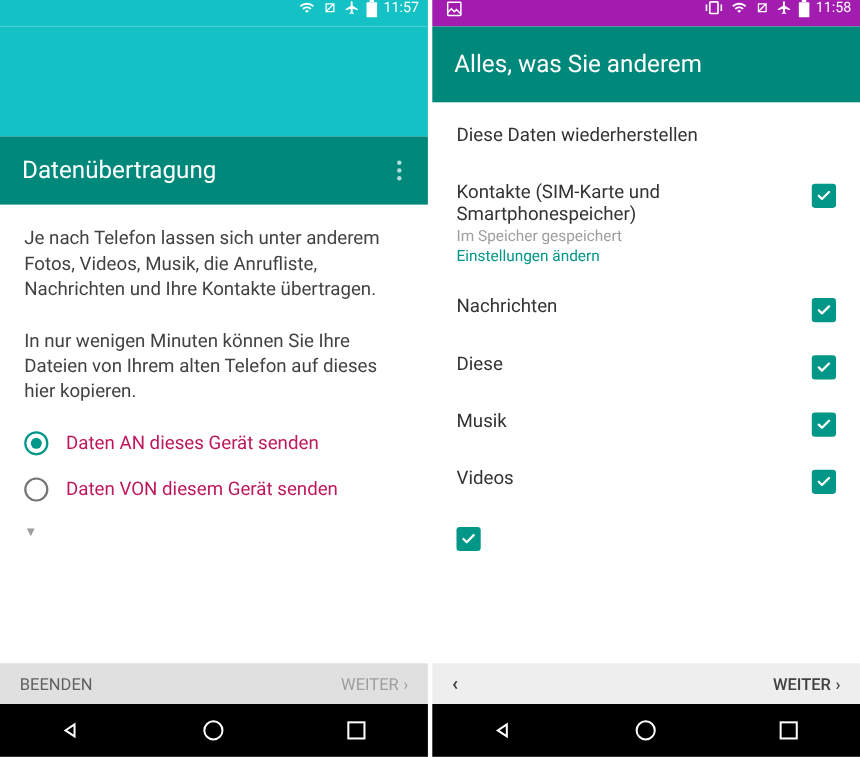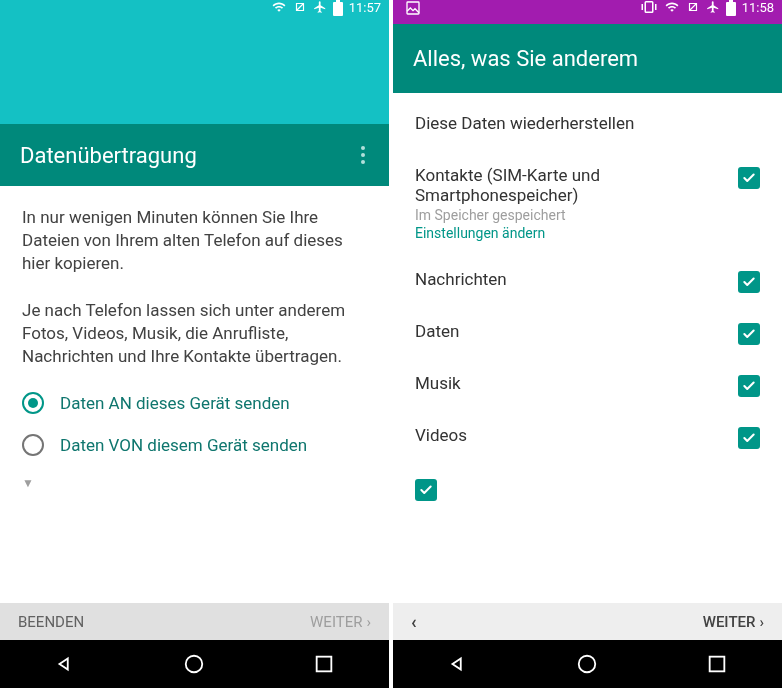--- a/index.html
+++ b/index.html
@@ -75,21 +75,21 @@
   margin-bottom: 20px;
 }
 .radio-outer {
   width: 22px; height: 22px; border-radius: 50%;
   border: 2px solid #757575;
   display: flex; align-items: center; justify-content: center;
   flex-shrink: 0;
 }
 .radio-outer.selected { border-color: #009688; }
 .radio-inner { width: 10px; height: 10px; border-radius: 50%; background: #009688; }
-.radio-label { font-size: 17px; color: #0f766e; }
+.radio-label { font-size: 17px; color: #be185d; }
 .select-label { font-size: 17px; color: #424242; margin-top: 12px; }
 .select-row { display: flex; justify-content: space-between; align-items: center; padding-right: 8px;}
 .dropdown-arrow { color: #9e9e9e; font-size: 12px;}
 .bottom-bar {
   height: 37px;
   background: #e0e0e0;
   display: flex;
   align-items: center;
   justify-content: space-between;
   padding: 0 18px;
@@ -160,22 +160,22 @@
   <div class="teal-banner"></div>
   <div class="title-bar">
     <h1>Datenübertragung</h1>
     <div class="more-dots">
       <div class="dot"></div>
         <div class="dot"></div>
         <div class="dot"></div>
     </div>
   </div>
   <div class="content">
+    <p class="para">Je nach Telefon lassen sich unter anderem Fotos, Videos, Musik, die Anrufliste, Nachrichten und Ihre Kontakte übertragen.</p>
     <p class="para">In nur wenigen Minuten können Sie Ihre Dateien von Ihrem alten Telefon auf dieses hier kopieren.</p>
-    <p class="para">Je nach Telefon lassen sich unter anderem Fotos, Videos, Musik, die Anrufliste, Nachrichten und Ihre Kontakte übertragen.</p>
     <div class="radio-row">
       <div class="radio-outer selected">
           <div class="radio-inner"></div>
         </div>
       <span class="radio-label">Daten AN dieses Gerät senden</span>
     </div>
     <div class="radio-row">
       <div class="radio-outer"></div>
       <span class="radio-label">Daten VON diesem Gerät senden</span>
     </div>
@@ -269,21 +269,21 @@
             <div>Nachrichten</div>
           </div>
           <div class="checkbox">
             <svg class="check-svg" viewBox="0 0 24 24" fill="none" stroke="#fff" stroke-width="3.5" stroke-linecap="round" stroke-linejoin="round">
               <polyline points="4 12 9 17 20 6"></polyline>
             </svg>
           </div>
         </div>
         <div class="list-item">
           <div class="item-text">
-            <div>Daten</div>
+            <div>Diese</div>
           </div>
           <div class="checkbox">
             <svg class="check-svg" viewBox="0 0 24 24" fill="none" stroke="#fff" stroke-width="3.5" stroke-linecap="round" stroke-linejoin="round">
               <polyline points="4 12 9 17 20 6"></polyline>
             </svg>
           </div>
         </div>
         <div class="list-item">
           <div class="item-text">
             <div>Musik</div>

